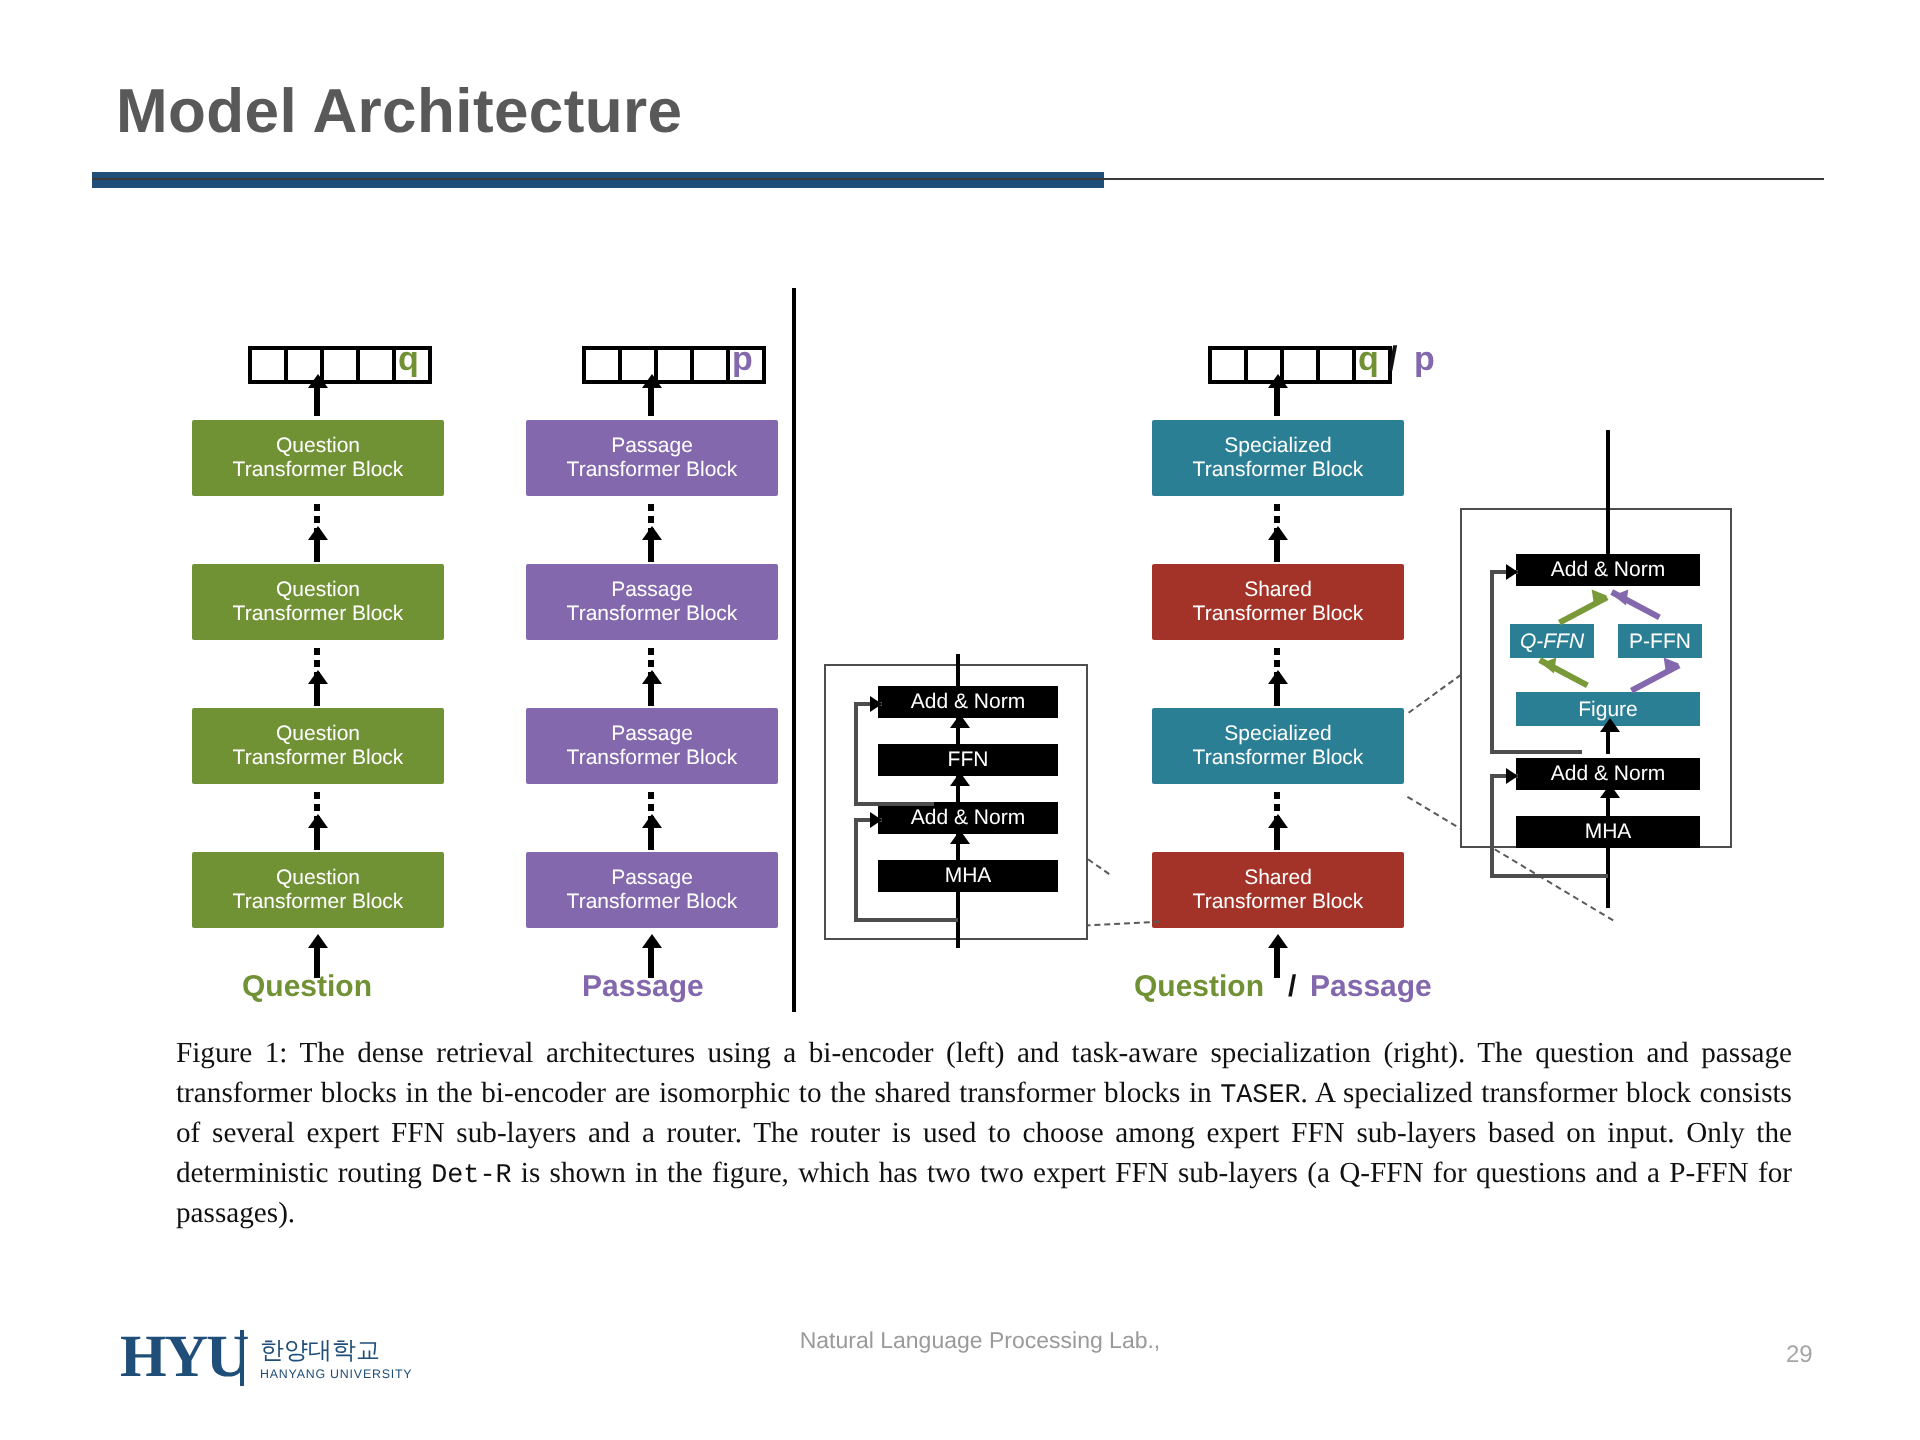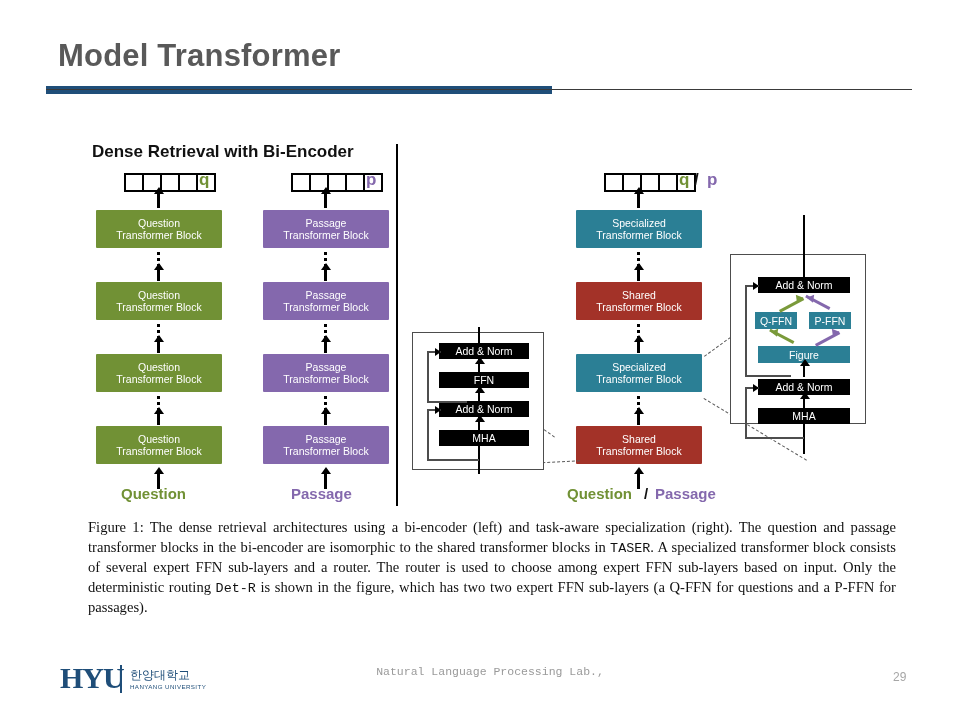--- a/index.html
+++ b/index.html
@@ -88,36 +88,35 @@
   #caption{
     position:absolute;left:88px;top:518px;width:808px;
     font-family:"Liberation Serif",serif;font-size:14.6px;line-height:19.6px;
     color:#111;text-align:justify;
   }
   #caption .mono{font-family:"Liberation Mono",monospace;font-size:13.4px;}
   
   #logo{position:absolute;left:60px;top:663px;width:200px;height:34px;}
   #footer-text{
     position:absolute;left:330px;top:664px;width:320px;text-align:center;
-    font-size:11.5px;line-height:15px;color:#9a9a9a;font-family:Liberation Mono, monospace;
+    font-size:11.5px;line-height:15px;color:#9a9a9a;
   }
   #slide-number{
     position:absolute;left:893px;top:670px;font-size:12px;color:#a6a6a6;
   }
 </style>
 </head>
 <body>
 
-<div id="slide-title">Model Transformer</div>
+<div id="slide-title">Model Architecture</div>
 <div id="title-rule-thick"></div>
 <div id="title-rule-thin"></div>
 
 <div id="figure">
 
-  <div class="panel-title" style="left:92px;top:12px;">Dense Retrieval with Bi-Encoder</div>
   <div id="divider"></div>
 
   <div class="vecbox" style="left:124px;top:43px;">
     <i></i>
       <i></i>
       <i></i>
       <i></i>
       <i></i>
   </div>
   <div class="veclabel lbl-q" style="left:199px;top:40px;">q</div>
@@ -273,21 +272,21 @@
     <div class="res-head" style="left:22px;top:73px;"></div>
 
     <div class="res-line" style="left:14px;top:18px;width:2px;height:52px;"></div>
     <div class="res-line" style="left:14px;top:68px;width:40px;height:2px;"></div>
     <div class="res-line" style="left:14px;top:18px;width:14px;height:2px;"></div>
     <div class="res-head" style="left:22px;top:15px;"></div>
   </div>
 
   <div class="inset" style="left:730px;top:124px;width:134px;height:168px;">
     <div class="ib" style="left:27px;top:22px;width:92px;height:16px;">Add &amp; Norm</div>
-    <div class="ib teal" style="left:24px;top:57px;width:42px;height:17px;">Q-FFN</div>
+    <div class="ib teal" style="left:24px;top:57px;width:42px;height:17px;font-style:italic;">Q-FFN</div>
     <div class="ib teal" style="left:78px;top:57px;width:42px;height:17px;">P-FFN</div>
     <div class="ib teal" style="left:27px;top:91px;width:92px;height:17px;">Figure</div>
     <div class="ib" style="left:27px;top:124px;width:92px;height:16px;">Add &amp; Norm</div>
     <div class="ib" style="left:27px;top:153px;width:92px;height:16px;">MHA</div>
 
     <div class="plain-line" style="left:72px;top:-40px;width:2px;height:62px;"></div>
     <div class="plain-line" style="left:72px;top:108px;width:2px;height:14px;"></div>
     <div class="arrow-head" style="left:68.5px;top:104px;"></div>
     <div class="plain-line" style="left:72px;top:140px;width:2px;height:14px;"></div>
     <div class="arrow-head" style="left:68.5px;top:137px;"></div>

